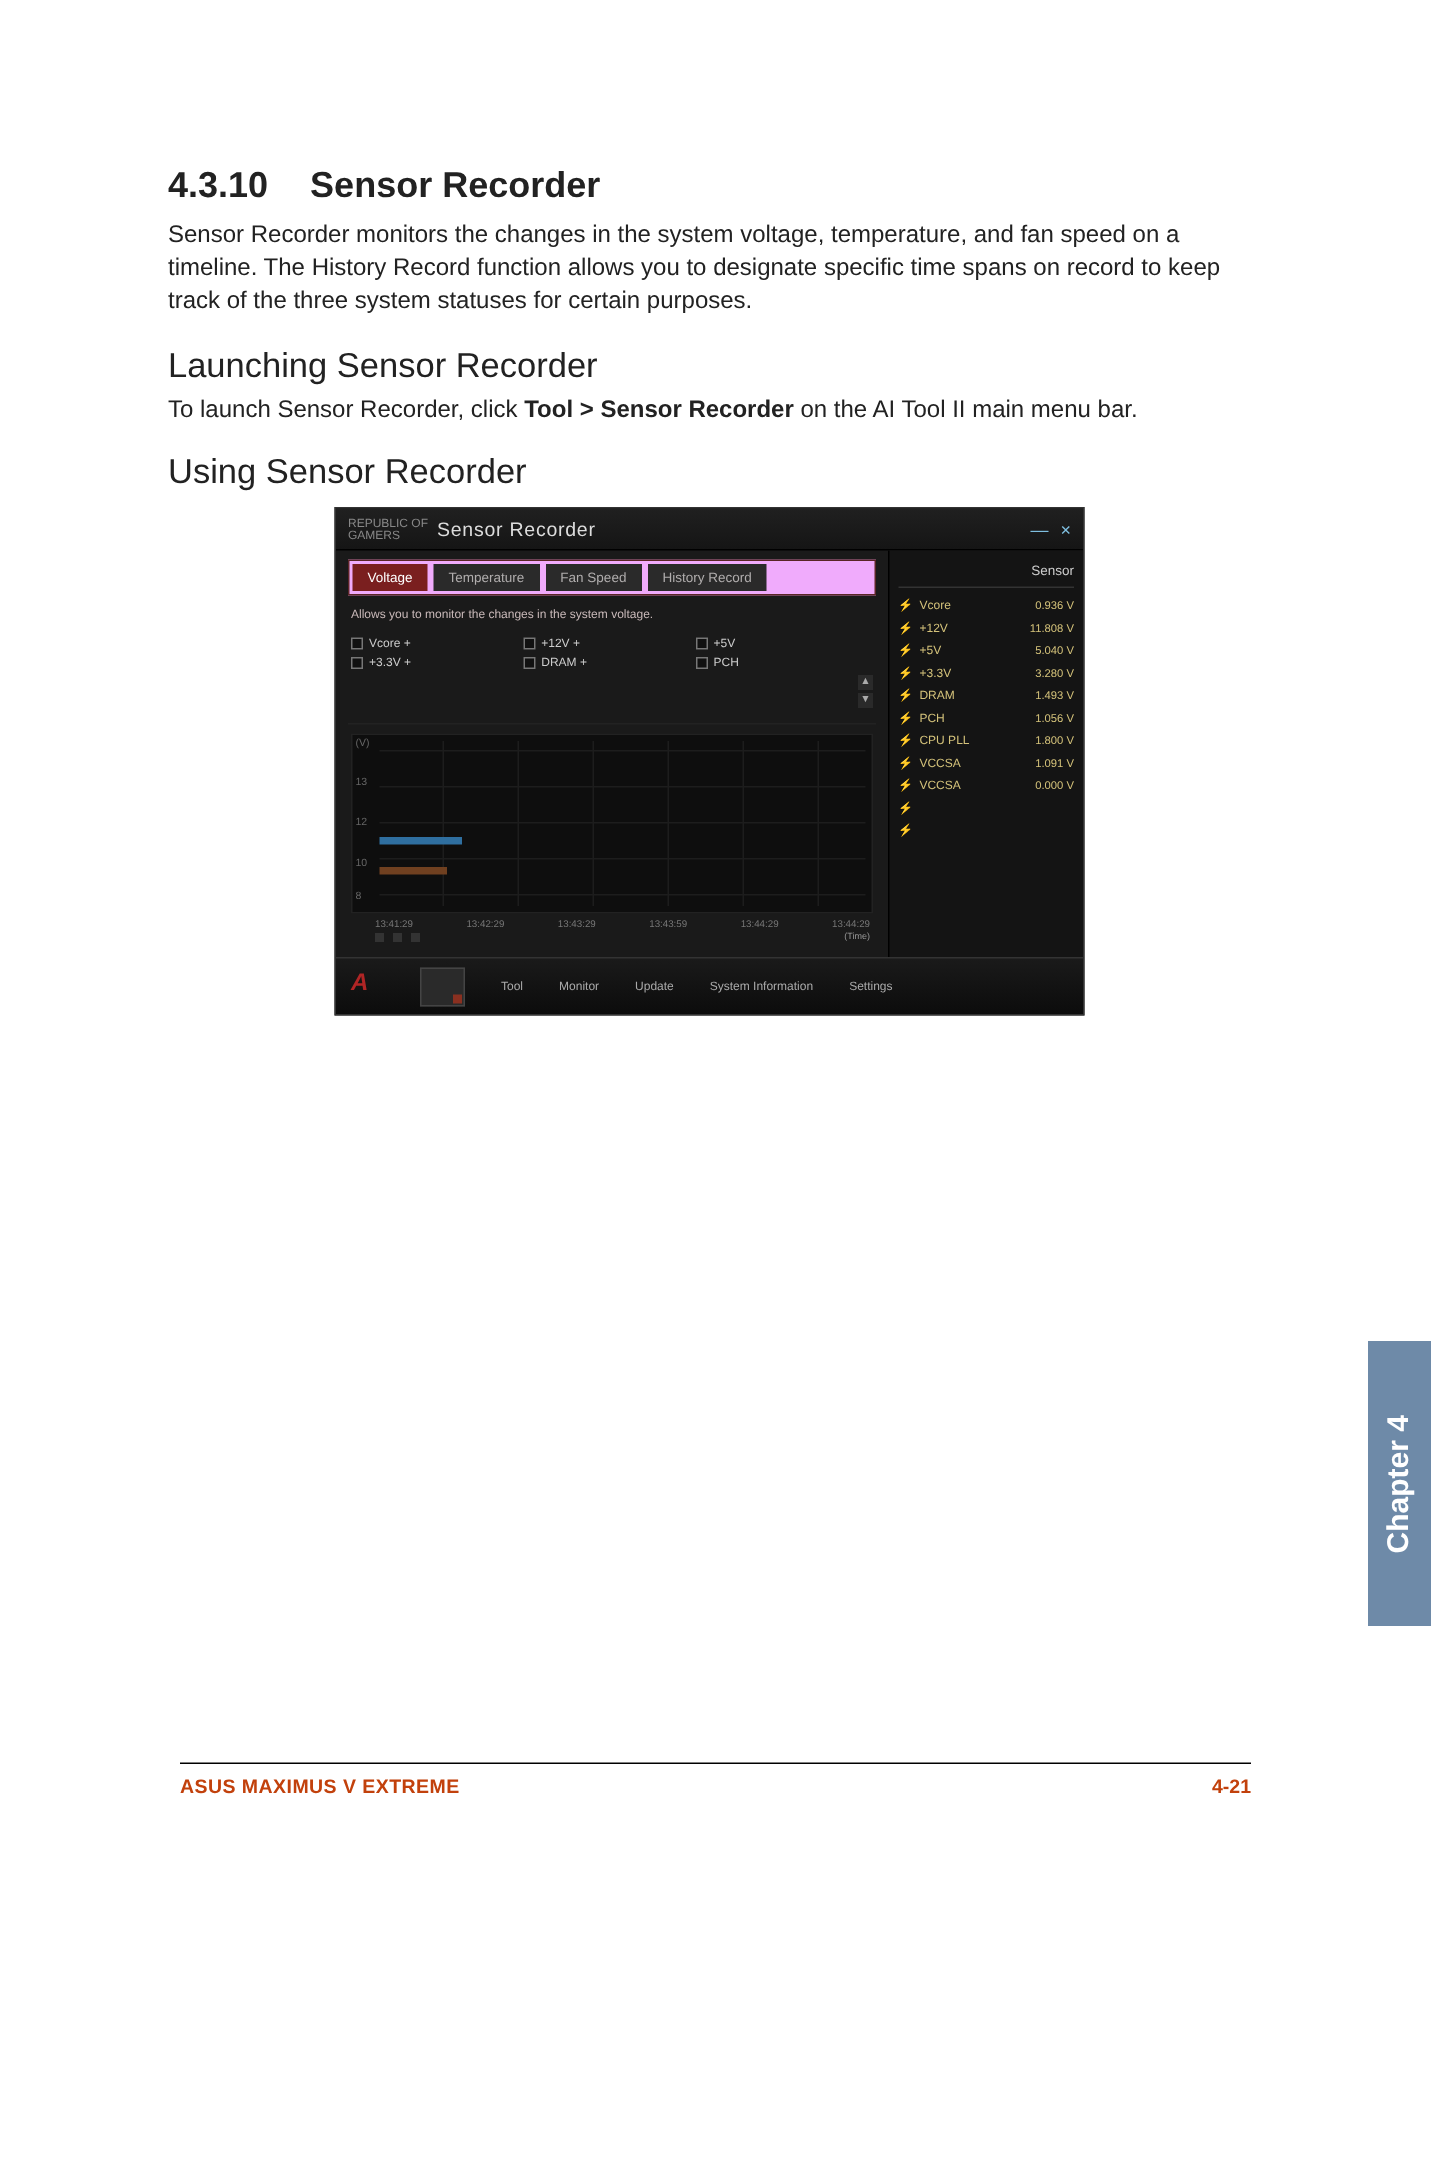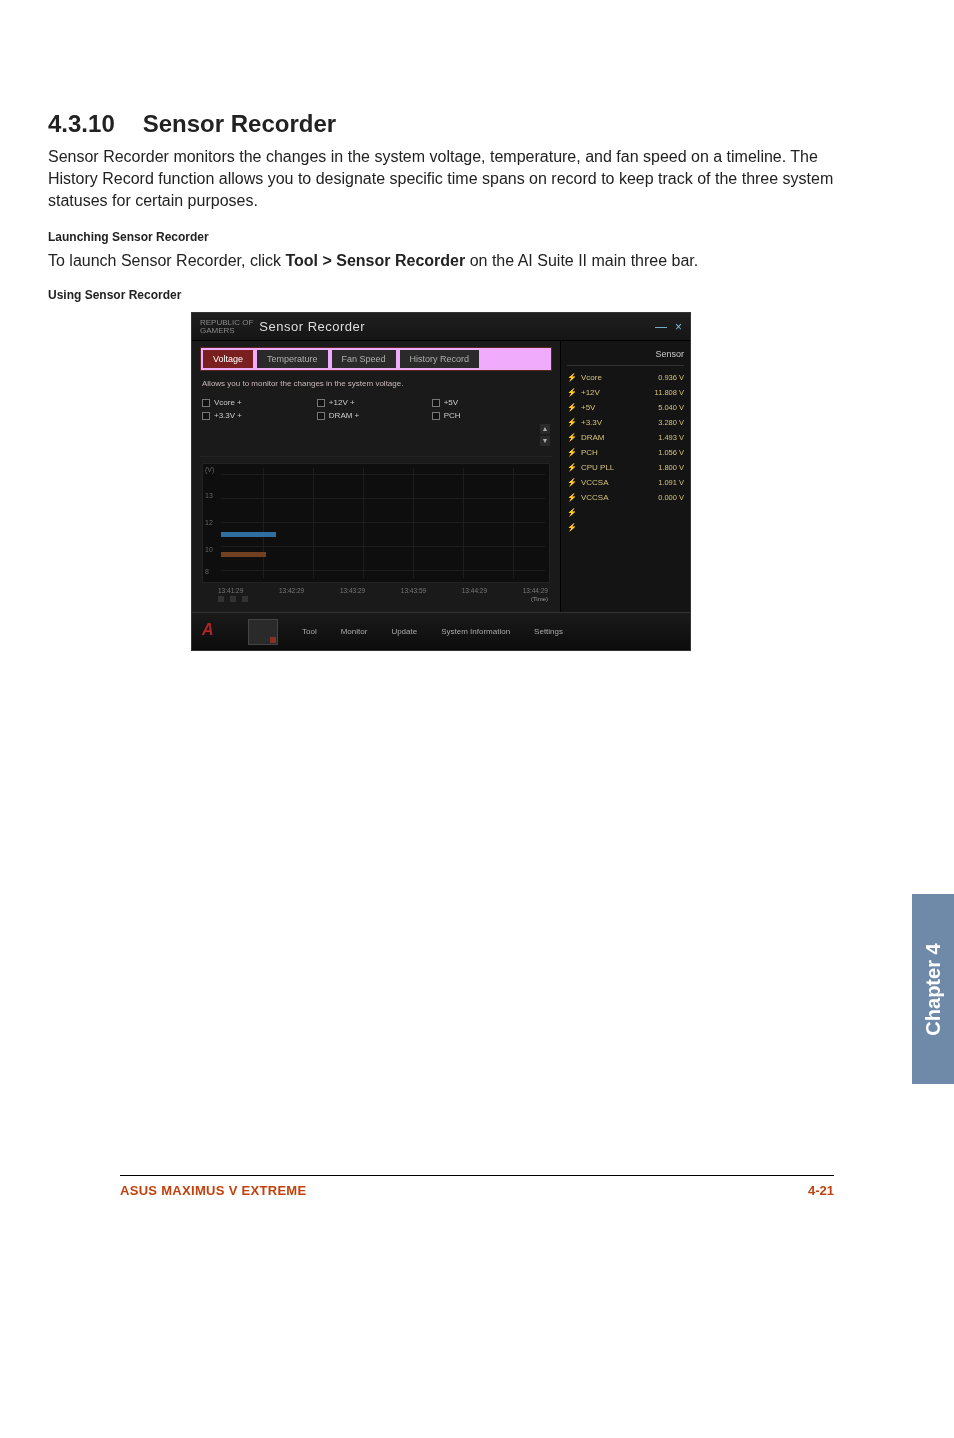--- a/index.html
+++ b/index.html
@@ -1,21 +1,21 @@
 <!DOCTYPE html>
 <html><head>
 <meta charset="utf-8">
 <style>
   * { box-sizing: border-box; margin: 0; padding: 0; }
   html, body { width: 954px; height: 1438px; background: #fff; font-family: Arial, Helvetica, sans-serif; color: #222; }
-  .page { position: relative; width: 954px; height: 1254px; padding: 110px 120px 60px 48px; }
+  .page { position: relative; width: 954px; height: 1254px; padding: 110px 120px 60px 112px; }
   h2.section-title { font-size: 24px; font-weight: bold; margin-bottom: 8px; }
   h2.section-title .num { display: inline-block; margin-right: 28px; }
   p.body { font-size: 16px; line-height: 1.38; margin-bottom: 18px; }
-  h3.subhead { font-size: 12px; font-weight: bold; margin-top: 4px; margin-bottom: 6px; }
+  h3.subhead { font-size: 23px; font-weight: normal; margin-top: 4px; margin-bottom: 6px; }
   p.sub { font-size: 16px; line-height: 1.38; margin-bottom: 16px; }
   .bold { font-weight: bold; }
 
   
   .shot-wrap { width: 500px; margin: 10px auto 0; }
   .shot { width: 500px; background: #1a1a1a; border: 1px solid #333; font-size: 9px; color: #bbb; }
   .shot-top { display: flex; align-items: center; height: 28px; padding: 0 8px; background: linear-gradient(#202020,#151515); border-bottom: 1px solid #000; }
   .shot-top .brand { color: #888; font-size: 8px; line-height: 1; margin-right: 6px; }
   .shot-top .title { color: #ddd; font-size: 13px; letter-spacing: 0.5px; }
   .shot-top .spacer { flex: 1; }
@@ -77,21 +77,21 @@
 <div class="page">
 
   <h2 class="section-title">
     <span class="num">4.3.10</span><span>Sensor Recorder</span>
   </h2>
 
   <p class="body">Sensor Recorder monitors the changes in the system voltage, temperature, and fan speed on a timeline. The History Record function allows you to designate specific time spans on record to keep track of the three system statuses for certain purposes.</p>
 
   <h3 class="subhead">Launching Sensor Recorder</h3>
   <p class="sub">
-    <span>To launch Sensor Recorder, click </span><span class="bold">Tool &gt; Sensor Recorder</span><span> on the AI Suite II main three bar.</span>
+    <span>To launch Sensor Recorder, click </span><span class="bold">Tool &gt; Sensor Recorder</span><span> on the AI Tool II main menu bar.</span>
   </p>
 
   <h3 class="subhead">Using Sensor Recorder</h3>
 
   <div class="shot-wrap">
     <div class="shot">
       <div class="shot-top">
         <div>
           <div class="brand">REPUBLIC OF</div>
           <div class="brand">GAMERS</div>

